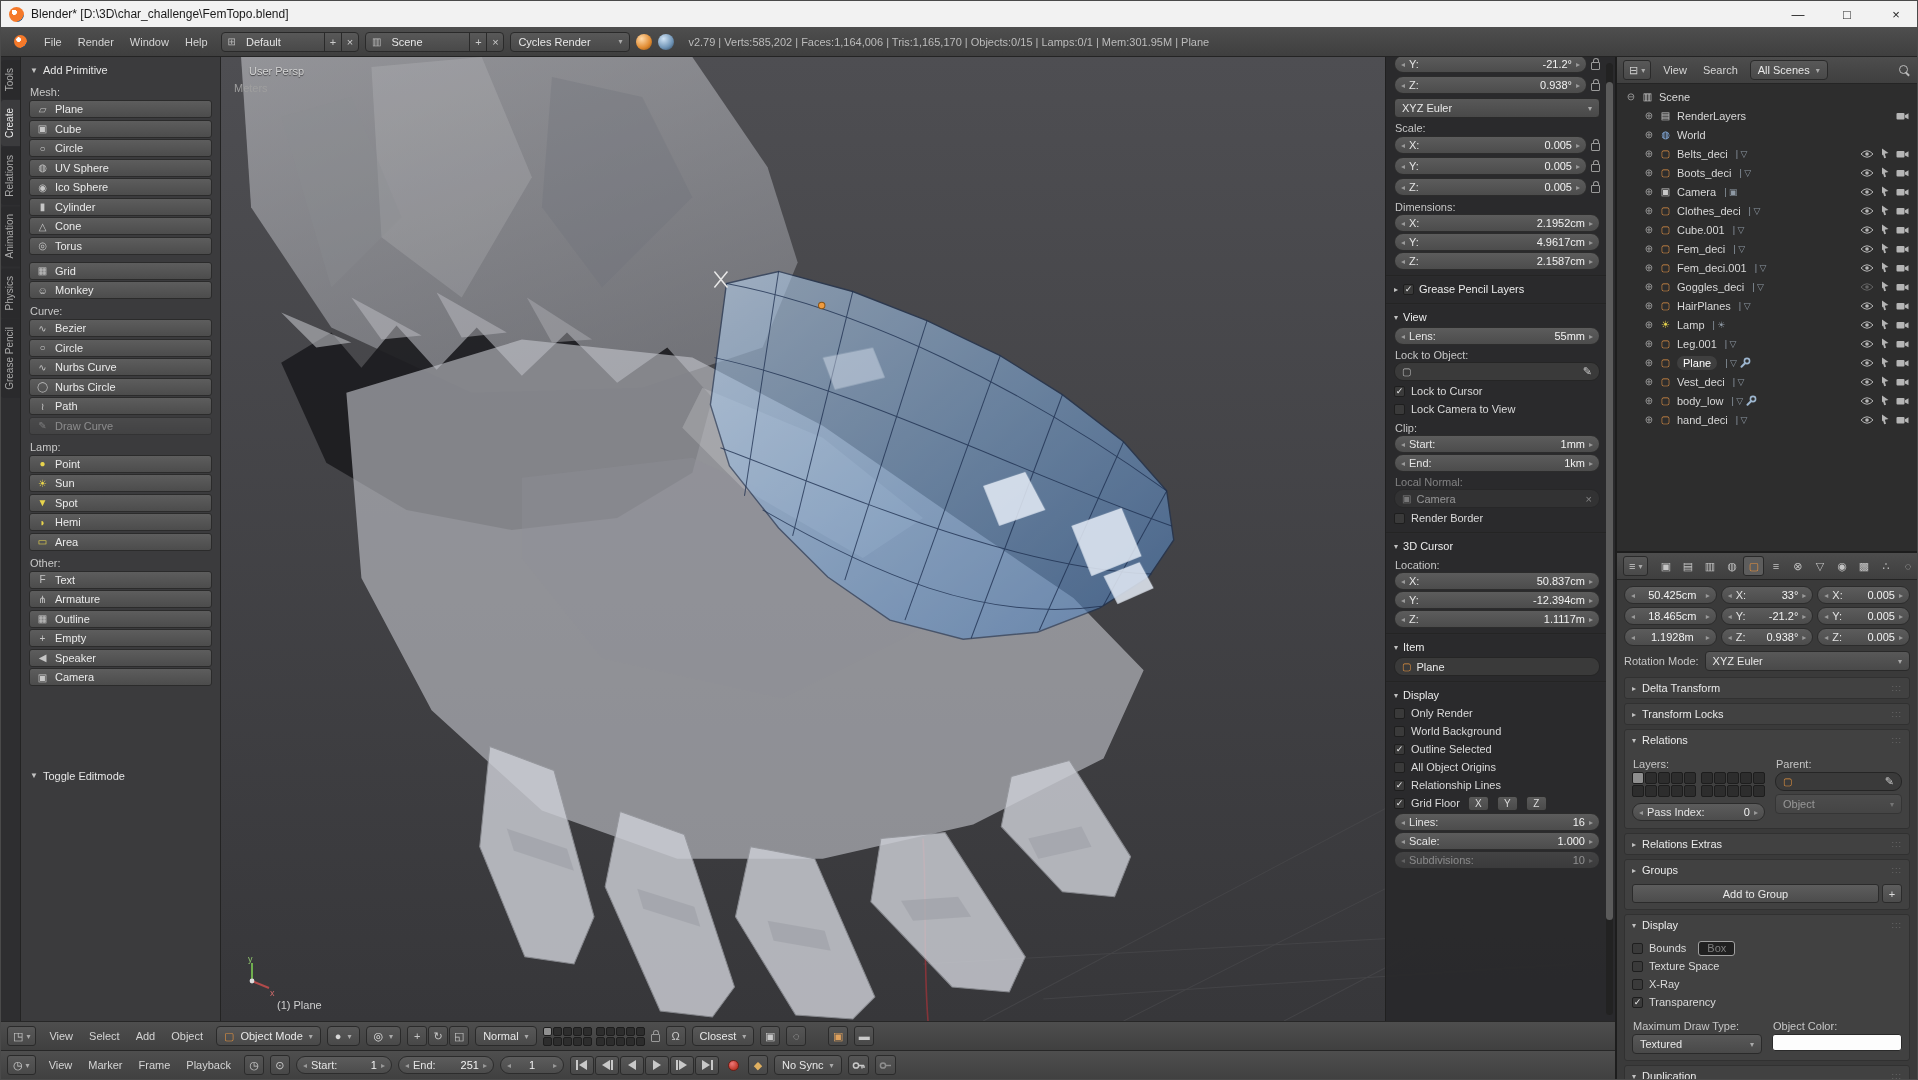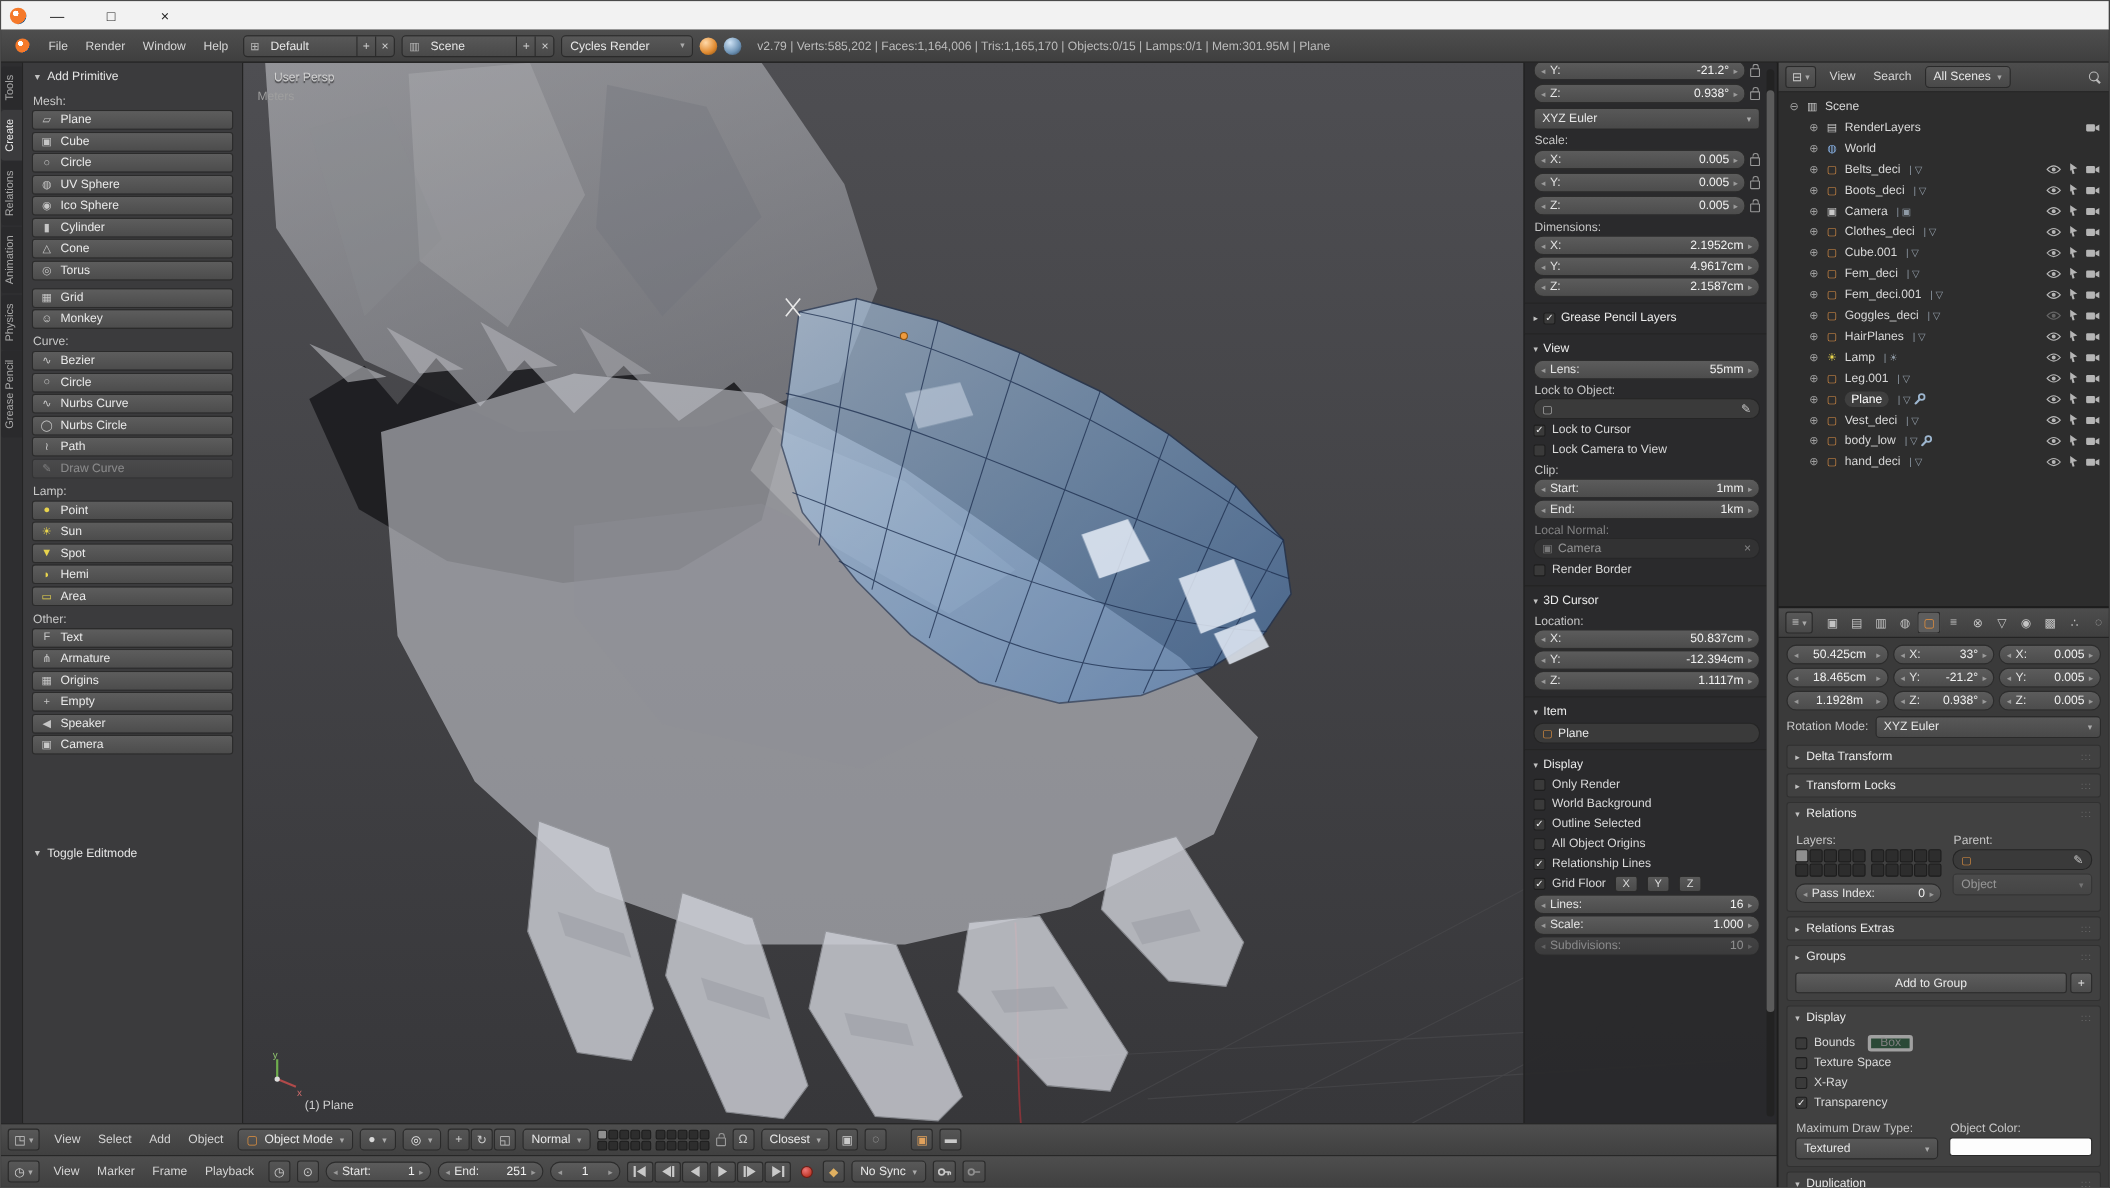--- a/index.html
+++ b/index.html
@@ -114,21 +114,21 @@
 .pp{background:#414141;border:1px solid #313131;border-radius:3px;margin-bottom:4px}
 .pp-h{height:20px;display:flex;align-items:center;gap:6px;padding:0 7px;color:#eaeaea}
 .grip{margin-left:auto;color:#6a6a6a;font-size:9px;letter-spacing:1px}
 .pp-b{padding:4px 7px 6px}
 .rel-grid{display:grid;grid-template-columns:1fr 1fr;gap:2px 10px}
 .layer-wrap{display:flex;gap:5px;margin:2px 0 6px}
 .lgrid{display:grid;grid-template-columns:repeat(5,12px);grid-auto-rows:12px;gap:1px}
 .lgrid.sm{grid-template-columns:repeat(5,9px);grid-auto-rows:9px}
 .lcell{background:#2d2d2d;border:1px solid #1d1d1d;border-radius:2px}
 .lcell.on{background:#8f8f8f}
-.mini-dd{height:15px;display:inline-flex;align-items:center;background:#14532d;border:3px solid #ffffff;border-radius:3px;padding:0 8px;margin-left:6px;color:#bbb}
+.mini-dd{height:15px;display:inline-flex;align-items:center;background:#000000;border:1px solid #ffffff;border-radius:3px;padding:0 8px;margin-left:6px;color:#bbb}
 .mini-dd.disabled{opacity:.5}
 .disp-grid{display:grid;grid-template-columns:1fr 1fr;gap:2px 10px}
 .btn{height:19px;display:flex;align-items:center;justify-content:center;background:linear-gradient(#5d5d5d,#4c4c4c);border:1px solid #2b2b2b;border-radius:3px;color:#eaeaea;padding:0 8px}
 .groups-row{display:flex;gap:3px;align-items:center}
 .groups-row .btn{flex:1}
 .plus-btn{width:20px;height:19px;display:flex;align-items:center;justify-content:center;background:linear-gradient(#5d5d5d,#4c4c4c);border:1px solid #2b2b2b;border-radius:3px;color:#ddd}
 .swatch{height:17px;background:#fdfdfd;border:1px solid #2a2a2a;border-radius:3px;margin-top:2px}
 
 .ebar{height:29px;background:linear-gradient(#4e4e4e,#404040);border-top:1px solid #272727;display:flex;align-items:center;gap:6px;padding:0 6px;flex:0 0 auto}
 .ibtn{min-width:20px;height:20px;display:inline-flex;align-items:center;justify-content:center;border-radius:3px;color:#c9c9c9;background:linear-gradient(#555,#484848);border:1px solid #2b2b2b;padding:0 3px}
@@ -143,20 +143,21 @@
 .search-icon::before{content:"";position:absolute;width:7px;height:7px;border:1.5px solid #bbb;border-radius:50%;left:1px;top:1px}
 .search-icon::after{content:"";position:absolute;width:5px;height:1.5px;background:#bbb;transform:rotate(45deg);left:7px;top:9px}
 </style>
 </head>
 <body>
 
 <div class="window">
 
   <div class="titlebar">
     <span class="blender-logo"></span>
+    <span class="title-text">Blender* [D:\3D\char_challenge\FemTopo.blend]</span>
     <span class="win-btn">—</span>
     <span class="win-btn">□</span>
     <span class="win-btn">×</span>
   </div>
 
   <div class="infobar">
     <span class="hdr-icon-btn">
       <span class="blender-logo" style="width:13px;height:13px"></span>
     </span>
     <nav class="menus">
@@ -297,21 +298,21 @@
               <div class="tool-btn">
     <span class="tool-icon">F</span>
     <span class="tool-label">Text</span>
   </div>
               <div class="tool-btn">
     <span class="tool-icon">⋔</span>
     <span class="tool-label">Armature</span>
   </div>
               <div class="tool-btn">
     <span class="tool-icon">▦</span>
-    <span class="tool-label">Origins</span>
+    <span class="tool-label">Outline</span>
   </div>
               <div class="tool-btn">
     <span class="tool-icon">+</span>
     <span class="tool-label">Empty</span>
   </div>
               <div class="tool-btn">
     <span class="tool-icon">◀</span>
     <span class="tool-label">Speaker</span>
   </div>
               <div class="tool-btn">

